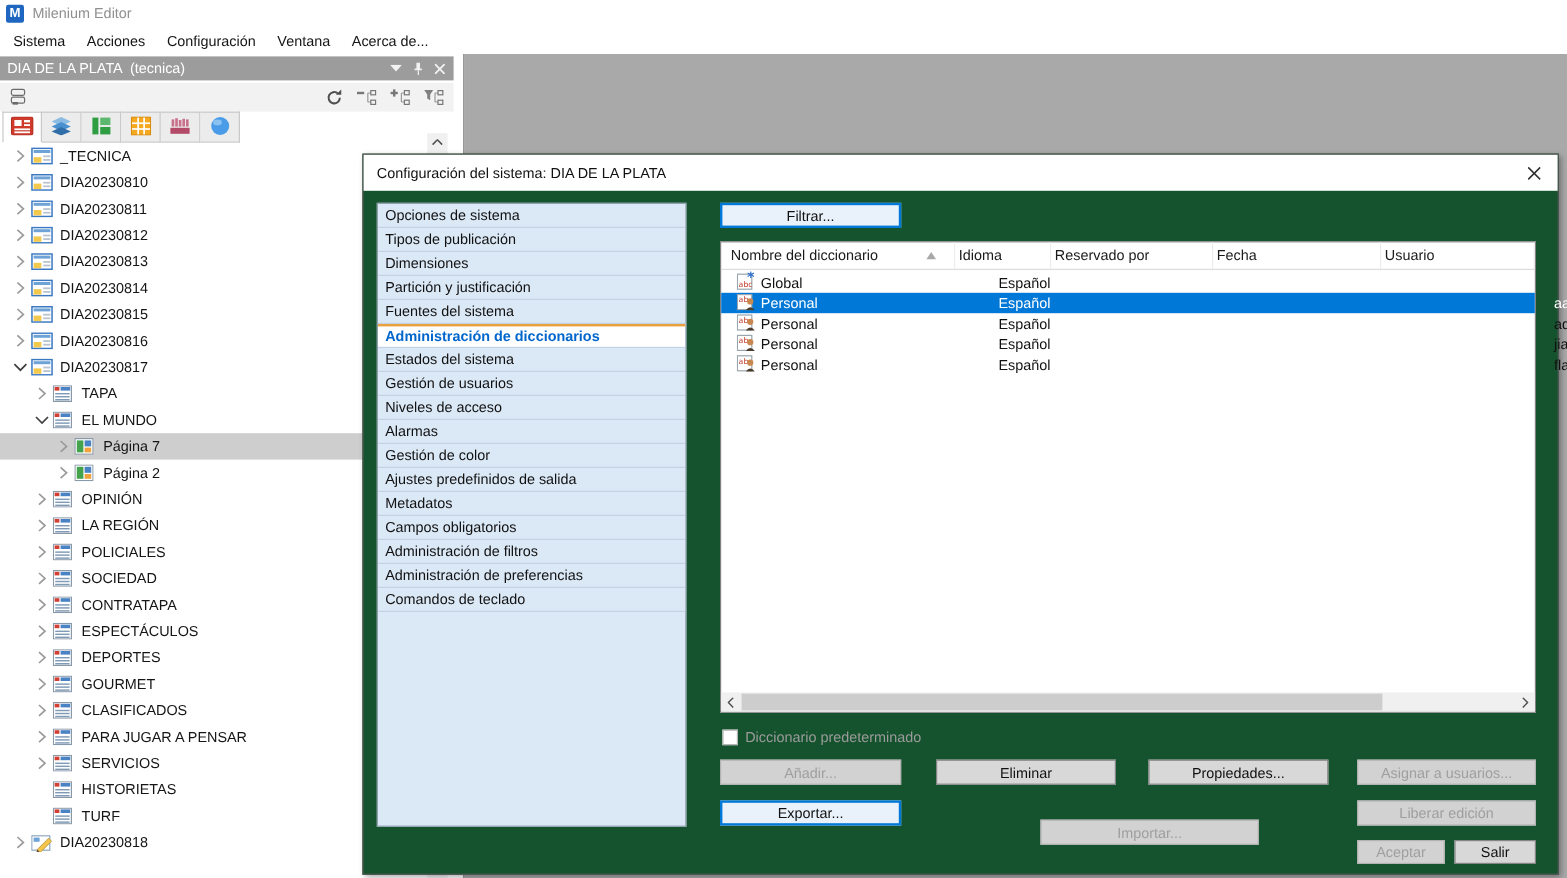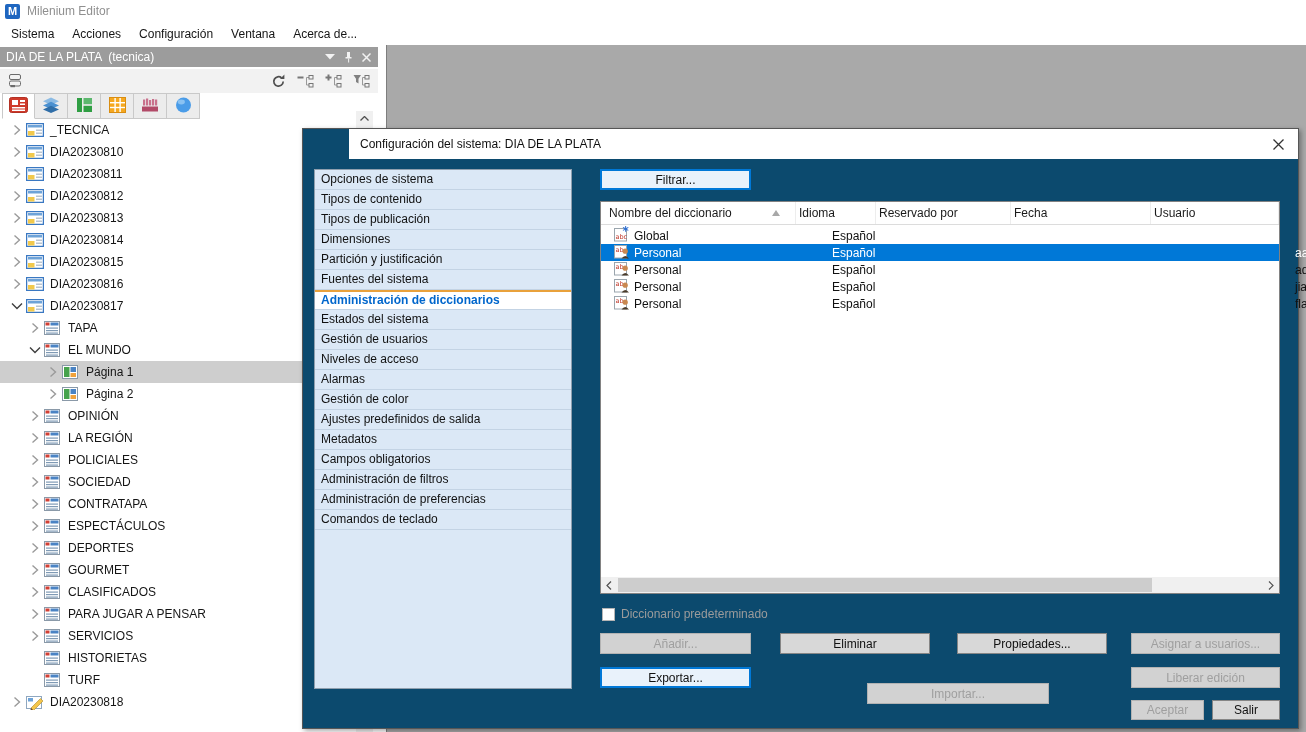--- a/index.html
+++ b/index.html
@@ -33,22 +33,22 @@
   .tree{position:absolute;top:74px;left:0;width:378px;height:613px;background:#fff;overflow:hidden;}
   .tree-row{height:22px;display:flex;align-items:center;}
   .tree-row.selected{background:#cecece;}
   .chev{width:18px;display:flex;justify-content:center;align-items:center;}
   .ticon{width:22px;display:flex;align-items:center;}
   .tlabel{padding-left:2px;color:#151515;white-space:nowrap;}
   .tree-scrollbar{position:absolute;top:66px;left:356px;width:17px;height:621px;background:#f0f0f0;}
   .tsb-up{height:15px;display:flex;align-items:center;justify-content:center;}
 
   
-  .dialog{position:absolute;left:302px;top:128px;width:997px;height:601px;background:#0c4a6e;
-    border:1px solid #565656;box-sizing:border-box;box-shadow:2px 2px 5px rgba(0,0,0,.35);z-index:10;padding-left:46px;}
+  .dialog{position:absolute;left:302px;top:128px;width:997px;height:601px;background:#14532d;
+    border:1px solid #565656;box-sizing:border-box;box-shadow:2px 2px 5px rgba(0,0,0,.35);z-index:10;}
   .dlg-titlebar{height:30px;background:#fff;display:flex;align-items:center;padding:0 11px;color:#111;}
   .dlg-close{margin-left:auto;display:flex;align-items:center;padding:3px;cursor:default;}
   .dlg-body{position:absolute;top:30px;left:0;right:0;bottom:0;}
 
   .nav{position:absolute;left:11px;top:10px;width:258px;height:520px;background:#dbe8f6;border:1px solid #8f9fae;box-sizing:border-box;}
   .nav-item{height:19px;line-height:19px;padding-left:6px;border-bottom:1px solid #c3d3e4;background:#dbe8f6;color:#111;}
   .nav-item.selected{background:#fff;border-top:2px solid #e9a13b;font-weight:bold;color:#0066cc;height:17px;line-height:16px;}
 
   .btn{position:absolute;height:21px;background:#d8d8d8;border:1px solid #858585;color:#111;
     display:flex;align-items:center;justify-content:center;box-sizing:border-box;font:inherit;padding:0;}
@@ -411,21 +411,21 @@
             </svg>
           </span>
           <span class="ticon">
             <svg width="16" height="14">
               <rect x="0.5" y="0.5" width="15" height="13" fill="#fff" stroke="#8a99a8"></rect>
               <rect x="2" y="2" width="5.5" height="10" fill="#46a34d"></rect>
               <rect x="8.5" y="2" width="5.5" height="5" fill="#4a83c4"></rect>
               <rect x="8.5" y="8" width="5.5" height="4" fill="#f0a23c"></rect>
             </svg>
           </span>
-          <span class="tlabel">Página 1</span>
+          <span class="tlabel">Página 7</span>
         </div>
         <div class="tree-row" style="padding-left: 44px;">
           <span class="chev">
             <svg width="8" height="12">
               <path d="M1.5 1.5 L6.5 6 L1.5 10.5" fill="none" stroke="#9a9a9a" stroke-width="1.4"></path>
             </svg>
           </span>
           <span class="ticon">
             <svg width="16" height="14">
               <rect x="0.5" y="0.5" width="15" height="13" fill="#fff" stroke="#8a99a8"></rect>
@@ -694,21 +694,20 @@
       <span class="dlg-close">
         <svg width="11" height="11">
             <path d="M0.5 0.5 L10.5 10.5 M10.5 0.5 L0.5 10.5" stroke="#333" stroke-width="1.3"></path>
           </svg>
       </span>
     </div>
     <div class="dlg-body">
 
       <div class="nav" id="navlist">
           <div class="nav-item">Opciones de sistema</div>
-          <div class="nav-item">Tipos de contenido</div>
           <div class="nav-item">Tipos de publicación</div>
           <div class="nav-item">Dimensiones</div>
           <div class="nav-item">Partición y justificación</div>
           <div class="nav-item">Fuentes del sistema</div>
           <div class="nav-item selected">Administración de diccionarios</div>
           <div class="nav-item">Estados del sistema</div>
           <div class="nav-item">Gestión de usuarios</div>
           <div class="nav-item">Niveles de acceso</div>
           <div class="nav-item">Alarmas</div>
           <div class="nav-item">Gestión de color</div>

